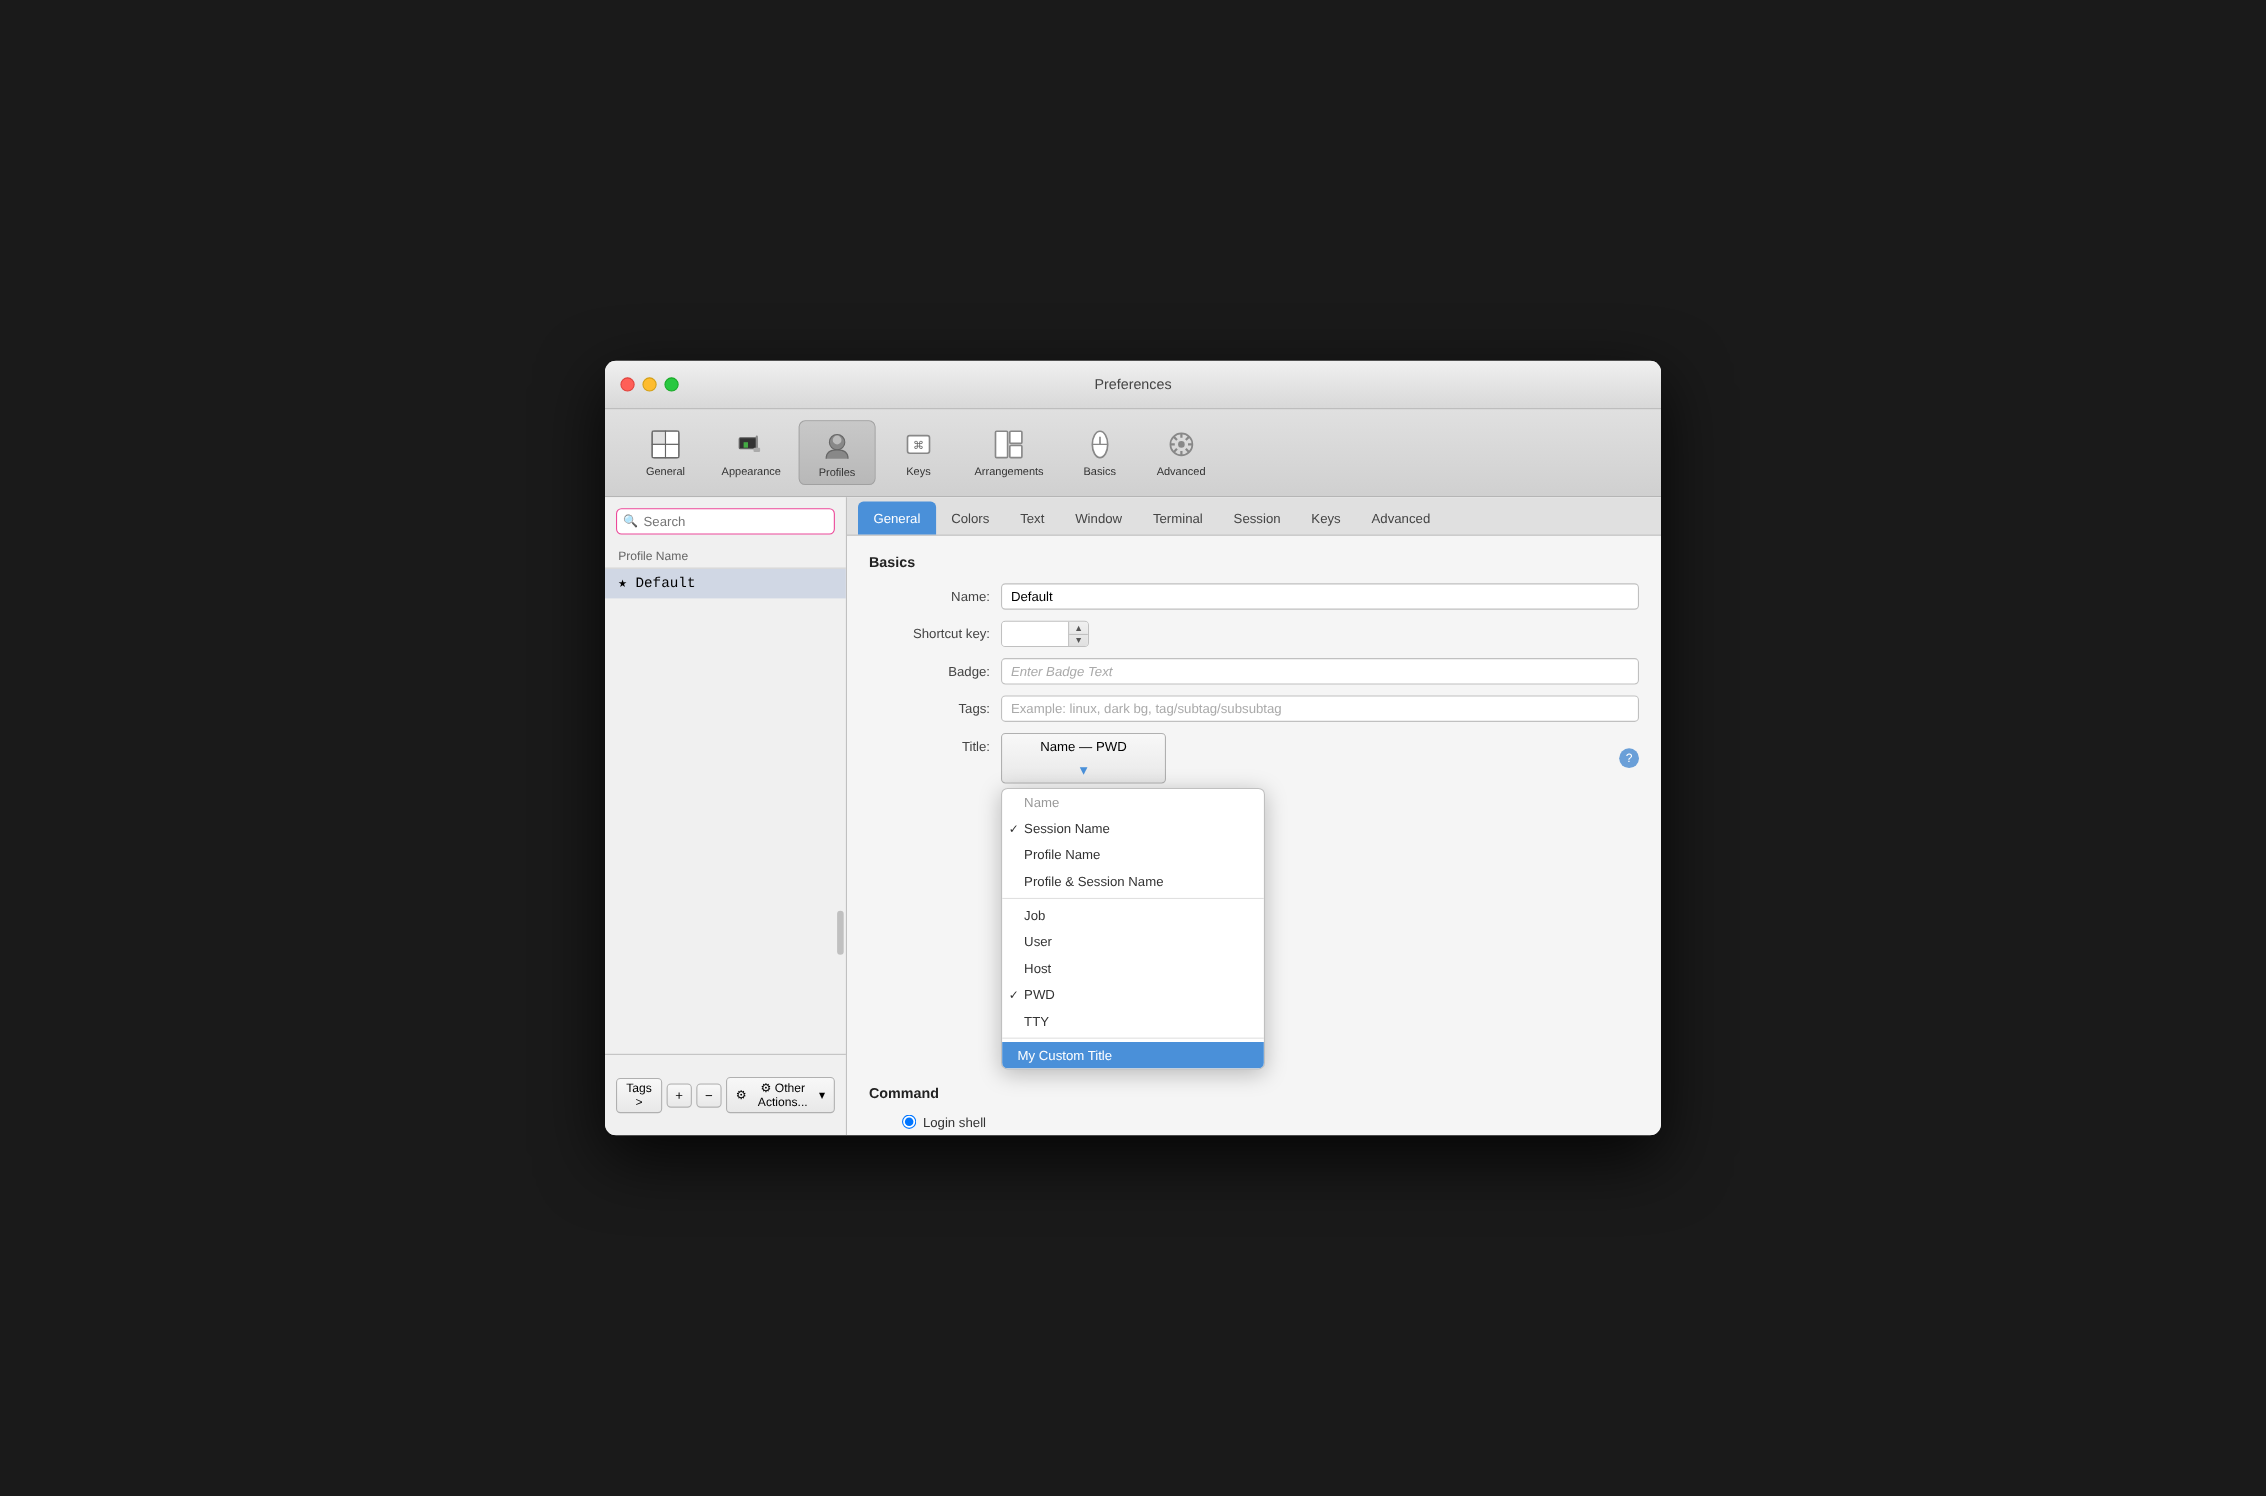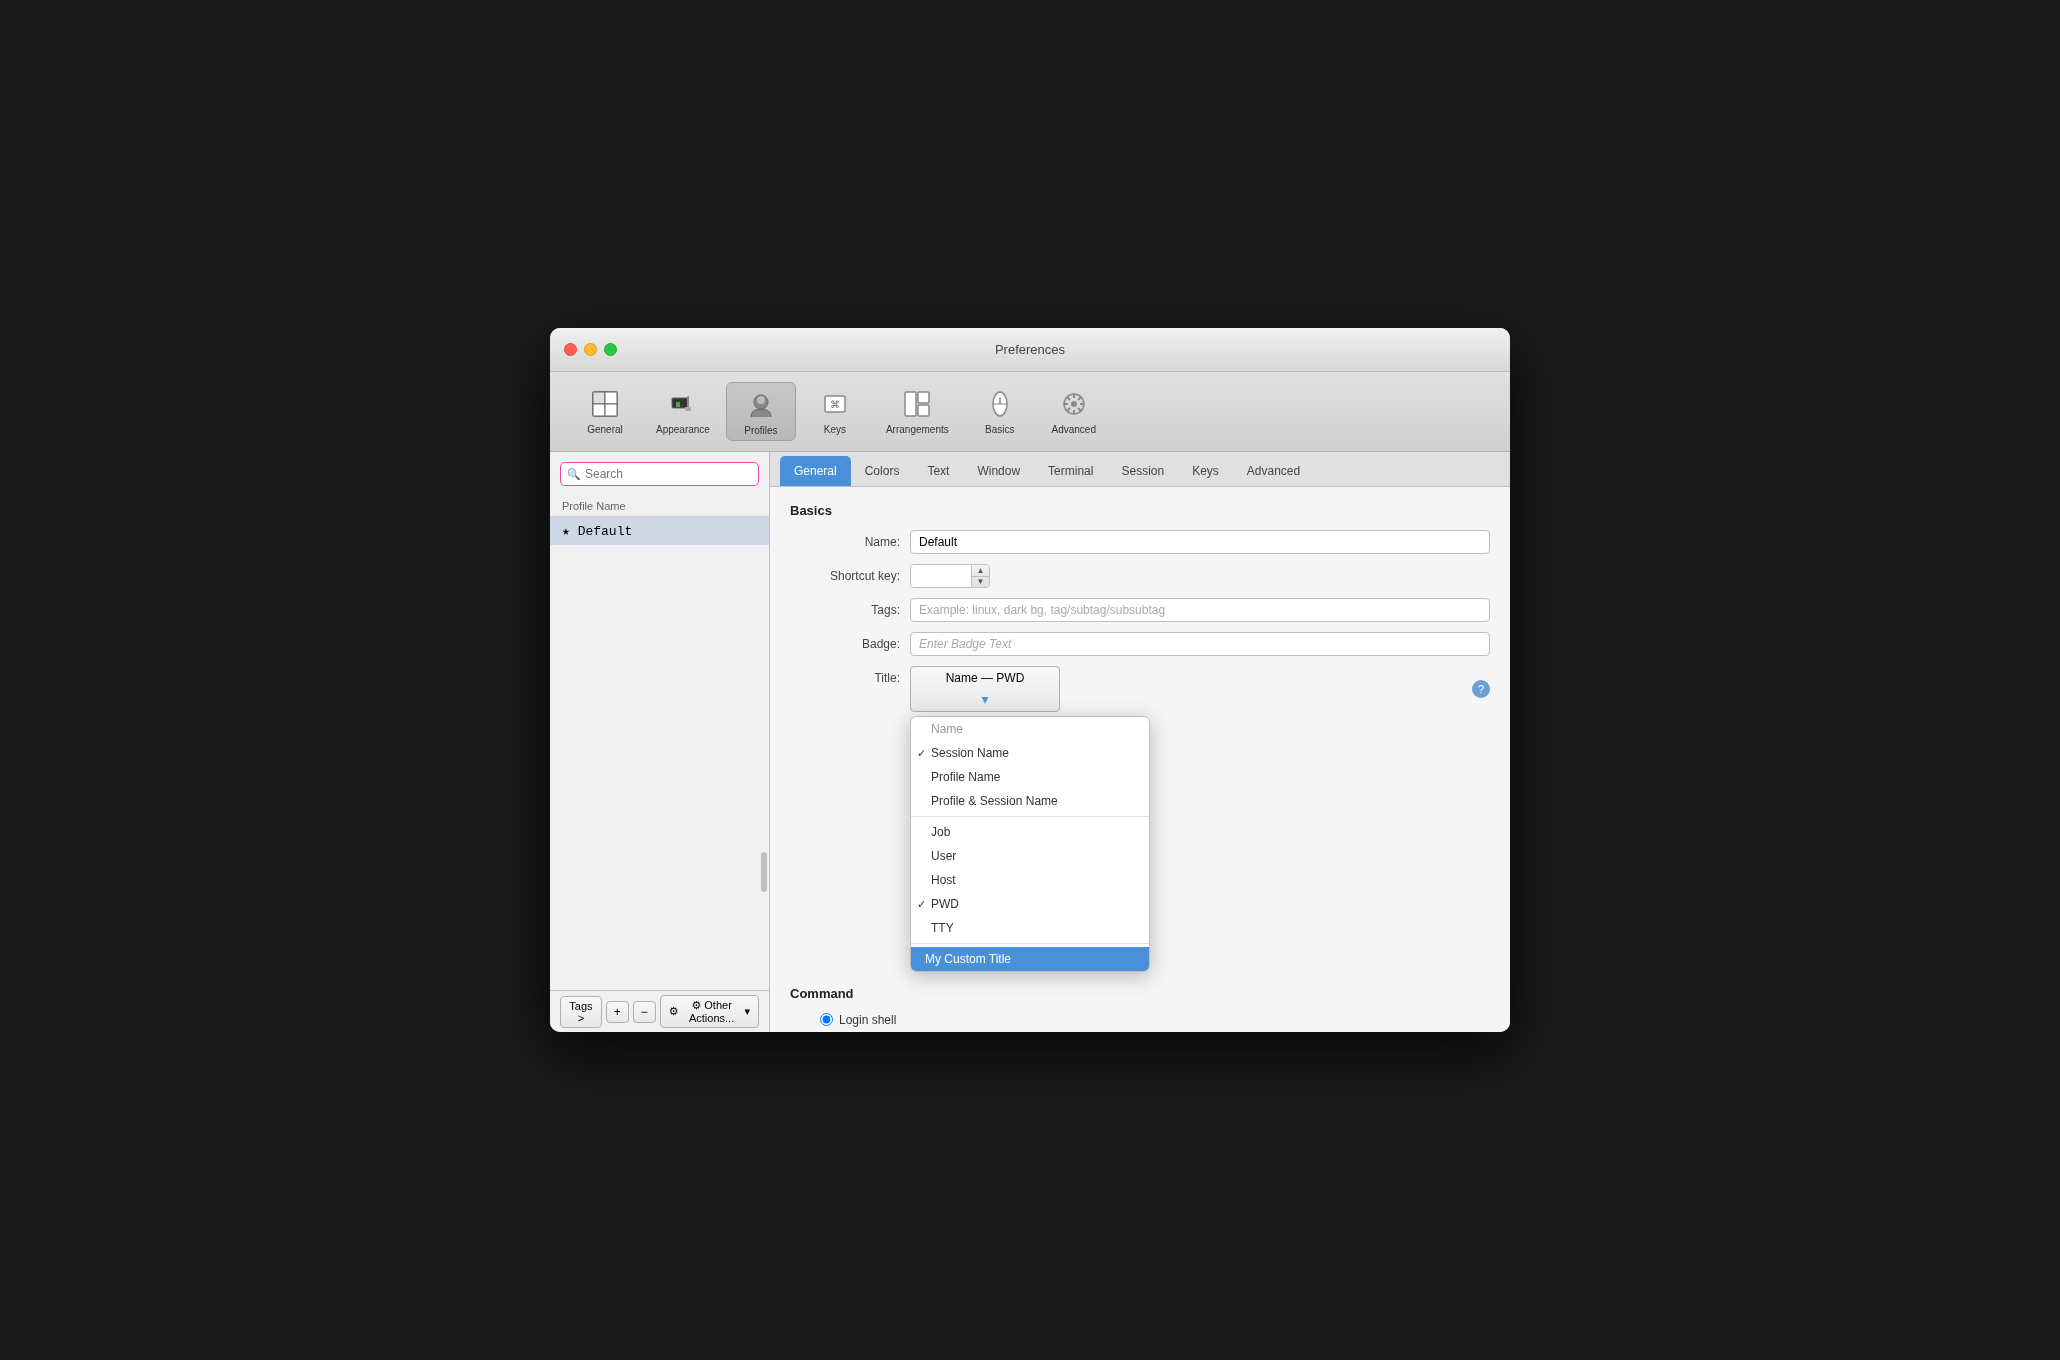--- a/index.html
+++ b/index.html
@@ -126,21 +126,21 @@
     .profile-item {
       padding: 6px 12px;
       font-size: 13px;
       cursor: pointer;
       font-family: Liberation Mono, monospace;
     }
     .profile-item.selected {
       background: #d0d7e4;
     }
     .sidebar-footer {
-      padding: 4px 10px;
+      padding: 20px 10px;
       border-top: 1px solid #c0c0c0;
       display: flex;
       gap: 4px;
       align-items: center;
     }
     .sidebar-btn {
       padding: 3px 8px;
       background: linear-gradient(to bottom, #f8f8f8, #e8e8e8);
       border: 1px solid #b0b0b0;
       border-radius: 4px;
@@ -503,30 +503,30 @@
               <input type="text" value="" style="">
               <div class="stepper-btn">
                 <div class="stepper-up">▲</div>
                 <div class="stepper-down">▼</div>
               </div>
             </div>
           </div>
         </div>
 
         <div class="form-row">
+          <span class="form-label">Badge:</span>
+          <div class="form-control">
+            <input type="text" class="text-input badge-style" placeholder="Enter Badge Text" style="">
+          </div>
+        </div>
+
+        <div class="form-row">
           <span class="form-label">Tags:</span>
           <div class="form-control">
             <input type="text" class="text-input" placeholder="Example: linux, dark bg, tag/subtag/subsubtag" style="">
-          </div>
-        </div>
-
-        <div class="form-row">
-          <span class="form-label">Badge:</span>
-          <div class="form-control">
-            <input type="text" class="text-input badge-style" placeholder="Enter Badge Text" style="">
           </div>
         </div>
 
         <div class="form-row" style="align-items:flex-start;">
           <span class="form-label" style="padding-top:5px;">Title:</span>
           <div class="form-control">
             <div class="title-dropdown-row">
               <button class="title-select-btn">
                 <span>Name — PWD</span>
                 <span style="color:#4a90d9;font-size:14px;">▾</span>

